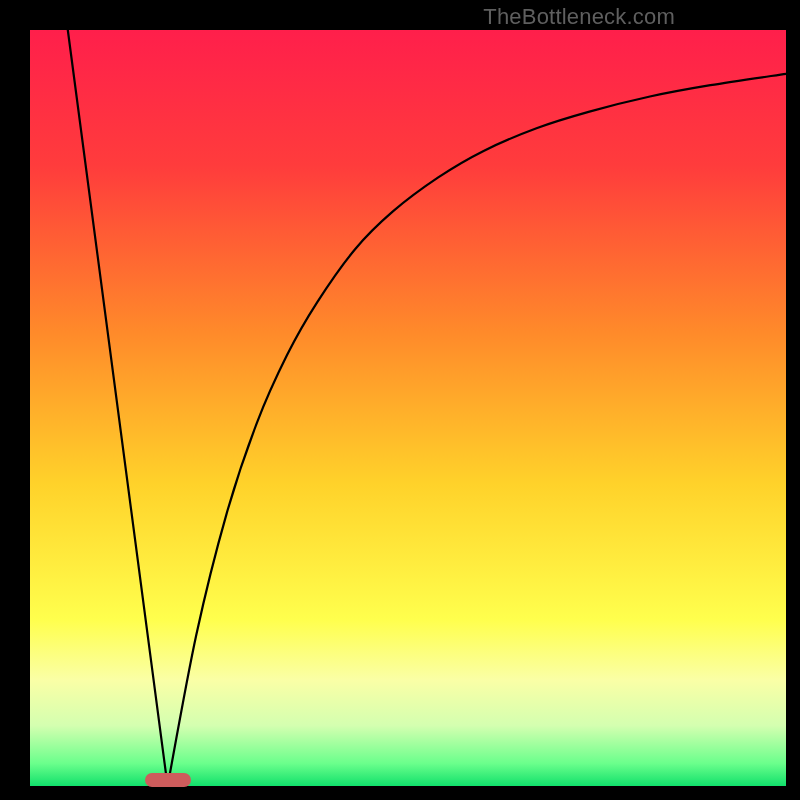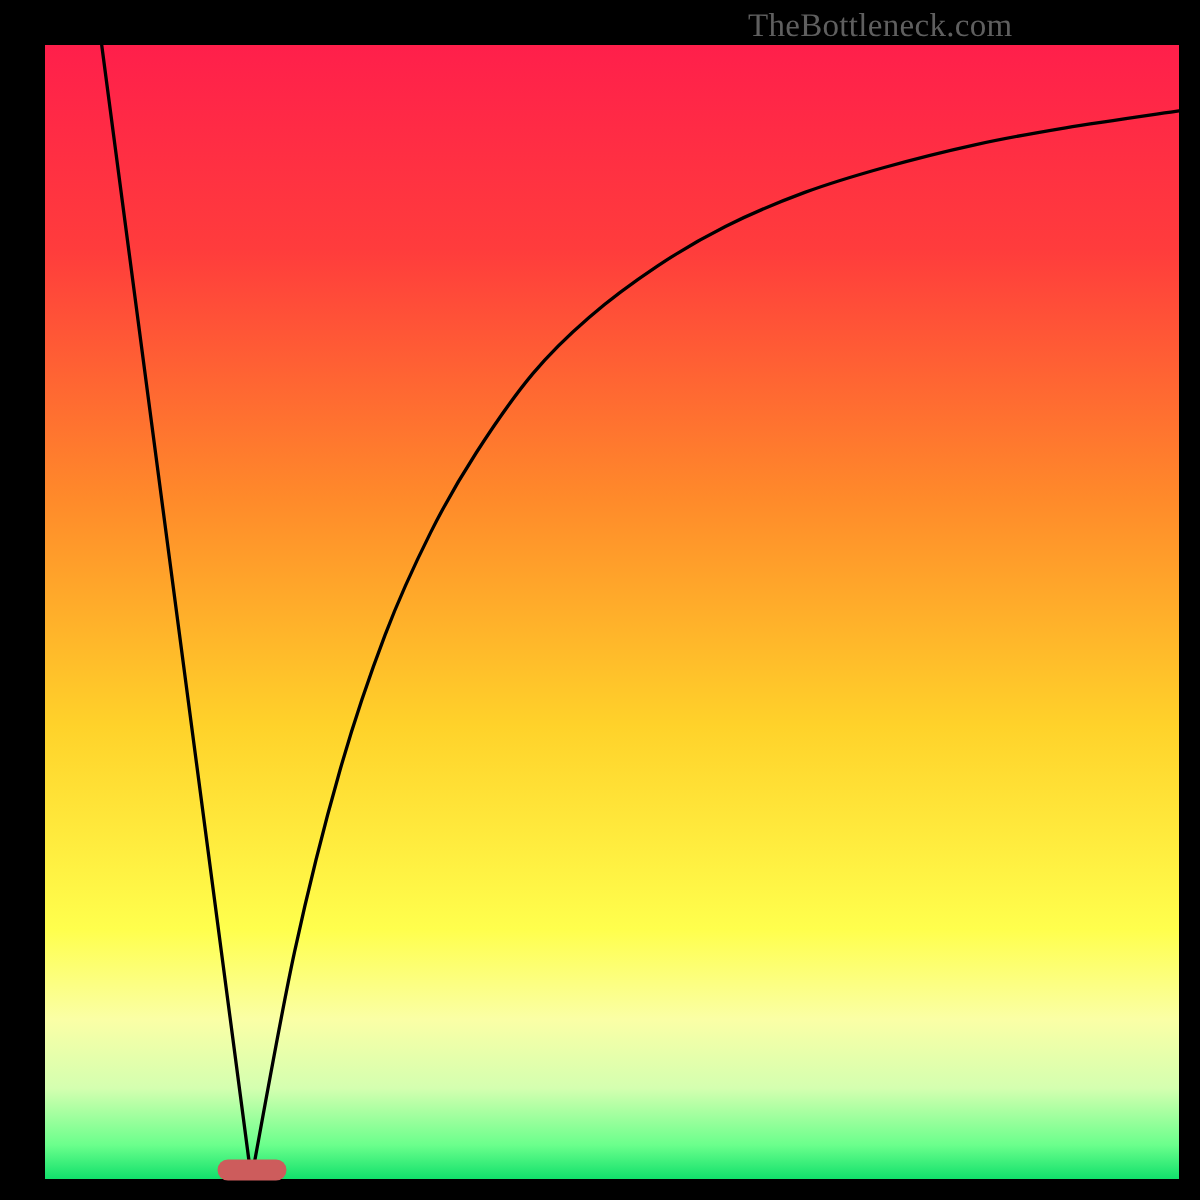--- a/index.html
+++ b/index.html
@@ -9,21 +9,20 @@
     height: 800px;
     overflow: hidden;
     background: #000;
     font-family: Arial, Helvetica, sans-serif;
   }
   .chart-wrap {
     position: relative;
     width: 687px;
     height: 800px;
     background: #000;
-    font-family: Liberation Serif, serif;
   }
   .plot-area {
     position: absolute;
     box-sizing: border-box;
   }
   .gradient-fill {
     position: absolute;
     inset: 0;
   }
   .watermark {

